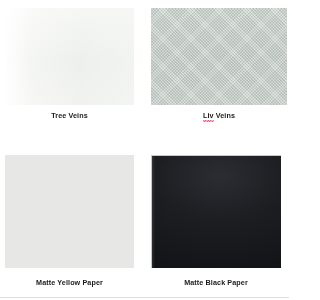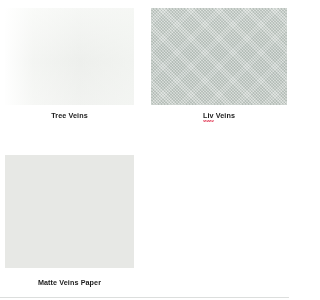--- a/index.html
+++ b/index.html
@@ -193,22 +193,30 @@
       <div class="caption" style="top:104px;">
         <span class="misspelled">Liv</span><span> Veins</span>
       </div>
     </div>
 
     <div class="cell" style="left:5px; top:155px; width:129px; height:120px;">
       <div class="swatch" style="height:113px;">
         <div class="swatch-inner tex-yellow"></div>
       </div>
       <div class="caption" style="top:124px;">
-        <span>Matte Veins Paper</span>
-      </div>
-    </div>
-
+        <span>Matte Yellow Paper</span>
+      </div>
+    </div>
+
+    <div class="cell" style="left:151px; top:155px; width:130px; height:120px;">
+      <div class="swatch" style="height:113px;">
+        <div class="swatch-inner tex-black"></div>
+      </div>
+      <div class="caption" style="top:124px;">
+        <span>Matte Black Paper</span>
+      </div>
+    </div>
 
   </div>
 
   <div class="footer-rule"></div>
 
 </div>
 
 </body></html>

